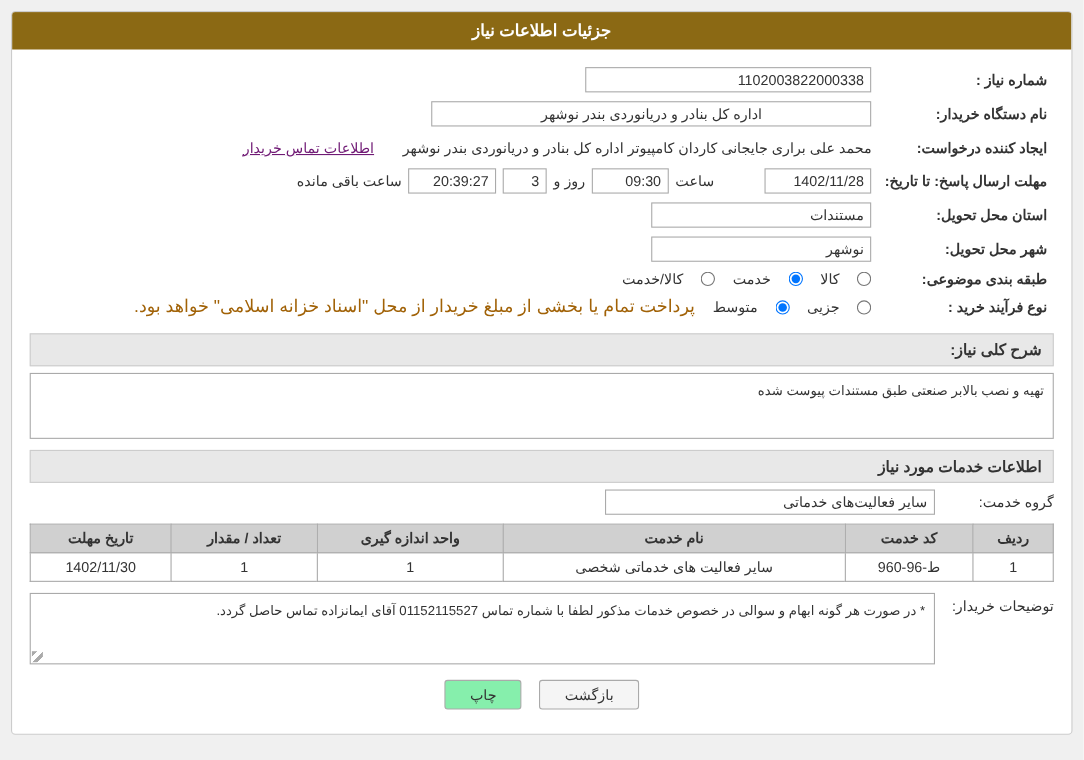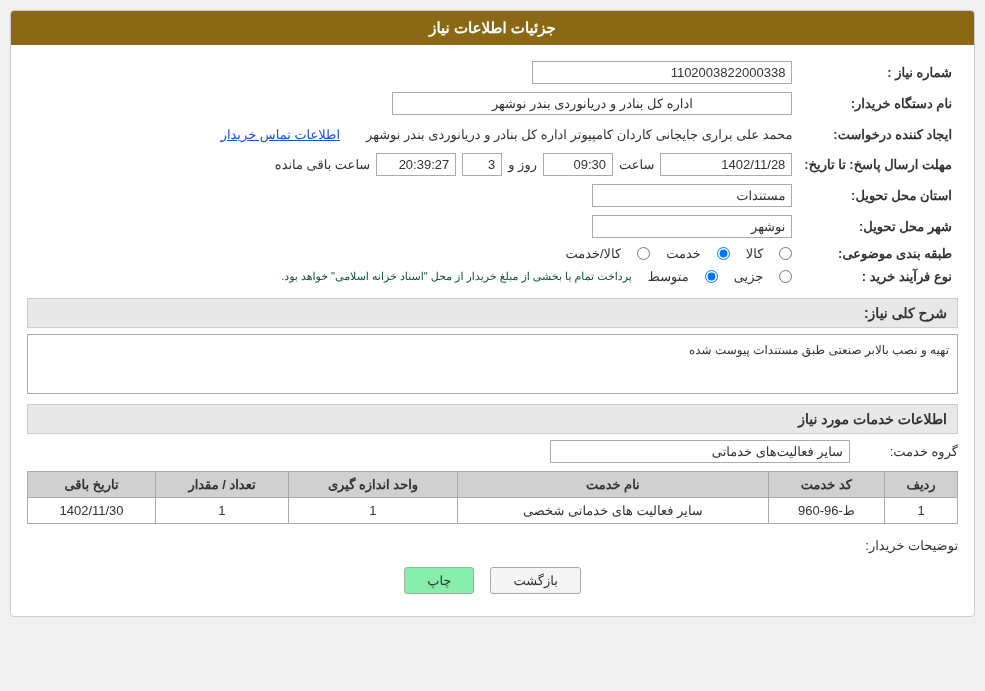--- a/index.html
+++ b/index.html
@@ -54,21 +54,21 @@
     }
     .input-box {
       border: 1px solid #aaa;
       padding: 3px 6px;
       min-height: 22px;
       background: #fff;
       display: inline-block;
       text-align: right;
     }
     .link-blue {
-      color: #1d4ed8;
+      color: #701a75;
       text-decoration: underline;
       cursor: pointer;
     }
     .row-flex {
       display: flex;
       align-items: center;
       gap: 6px;
     }
     .section-header {
       background: #e8e8e8;
@@ -185,21 +185,21 @@
               <span>محمد علی براری جایجانی کاردان کامپیوتر اداره کل بنادر و دریانوردی بندر نوشهر</span>
               <span class="input-box" style="width:4px;visibility:hidden;"></span>
               <span class="link-blue">اطلاعات تماس خریدار</span>
             </div>
           </td>
         </tr>
         <tr>
           <td class="label-cell">مهلت ارسال پاسخ: تا تاریخ:</td>
           <td class="value-cell">
             <div class="row-flex" style="flex-wrap:wrap;">
-              <span class="input-box" style="width:132px;">1402/11/28</span>
+              <span class="input-box" style="width:97px;margin-left:40px;">1402/11/28</span>
               <span>ساعت</span>
               <span class="input-box" style="width:70px;">09:30</span>
               <span>روز و</span>
               <span class="input-box" style="width:40px;">3</span>
               <span class="input-box" style="width:80px;">20:39:27</span>
               <span>ساعت باقی مانده</span>
             </div>
           </td>
         </tr>
         <tr>
@@ -238,21 +238,21 @@
           <td class="value-cell">
             <div class="row-flex">
               <label class="radio-item">
                 <input type="radio" name="purchase_type" style="">
                 <span>جزیی</span>
               </label>
               <label class="radio-item">
                 <input type="radio" name="purchase_type" checked="" style="">
                 <span>متوسط</span>
               </label>
-              <span style="font-size:11px; color:#14532d;">پرداخت تمام یا بخشی از مبلغ خریدار از محل "اسناد خزانه اسلامی" خواهد بود.</span>
+              <span style="font-size:16px; color:#a16207;">پرداخت تمام یا بخشی از مبلغ خریدار از محل "اسناد خزانه اسلامی" خواهد بود.</span>
             </div>
           </td>
         </tr>
       </tbody>
         </table>
 
       <div class="section-header">شرح کلی نیاز:</div>
       <div style="margin-bottom:10px; position:relative;">
         <div class="note-box">تهیه و نصب بالابر صنعتی طبق مستندات پیوست شده</div>
       </div>
@@ -265,37 +265,41 @@
       </div>
 
       <table class="services-table">
         <thead>
           <tr>
             <th>ردیف</th>
             <th>کد خدمت</th>
             <th>نام خدمت</th>
             <th>واحد اندازه گیری</th>
             <th>تعداد / مقدار</th>
-            <th>تاریخ باقی</th>
+            <th>تاریخ مهلت</th>
           </tr>
         </thead>
         <tbody id="services-tbody">
         <tr>
               <td>1</td>
               <td>ط-96-960</td>
               <td>سایر فعالیت های خدماتی شخصی</td>
               <td>1</td>
               <td>1</td>
               <td>1402/11/30</td>
             </tr>
           </tbody>
       </table>
 
       <div class="group-row" style="margin-top:10px; align-items:flex-start;">
         <span class="group-label" style="margin-top:4px;">توضیحات خریدار:</span>
+        <div style="flex:1; position:relative;">
+          <div class="note-box" style="min-height:65px;">* در صورت هر گونه ابهام و سوالی در خصوص خدمات مذکور لطفا با شماره تماس 01152115527 آقای ایمانزاده تماس حاصل گردد.</div>
+          <div class="resize-handle"></div>
+        </div>
       </div>
 
       <div class="footer-buttons">
         <button class="btn btn-back">بازگشت</button>
         <button class="btn btn-print">چاپ</button>
       </div>
 
     </div>
   </div>
 </div>

